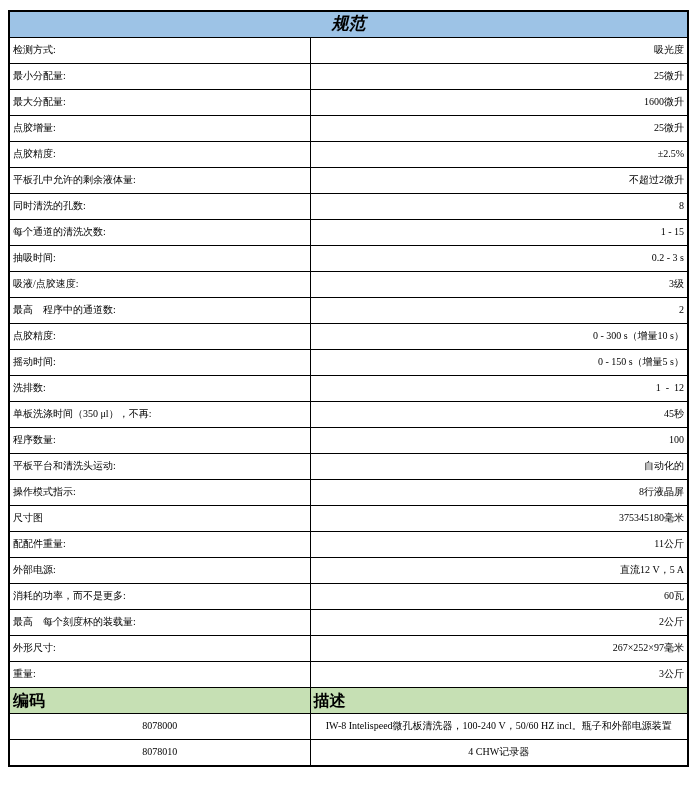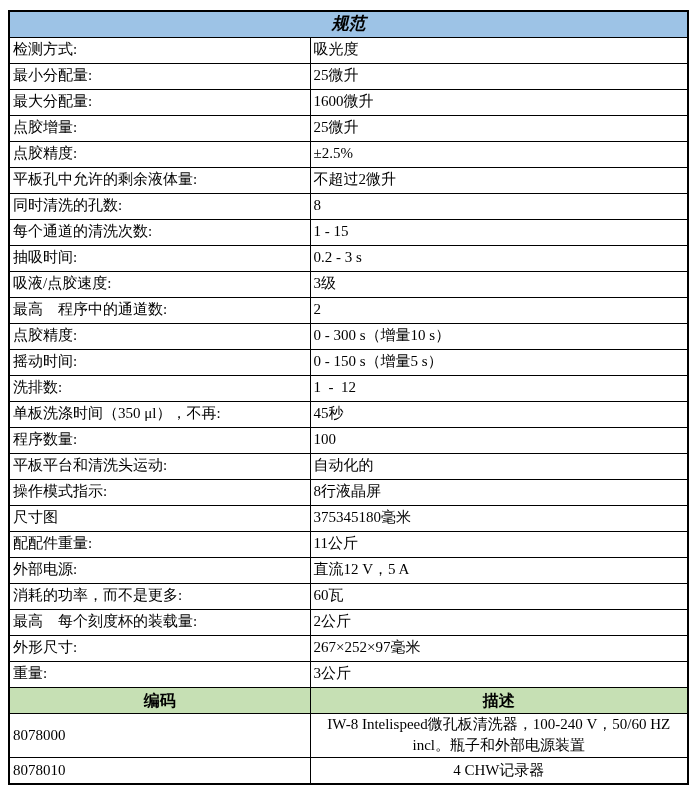--- a/index.html
+++ b/index.html
@@ -19,51 +19,51 @@
   table.spec {
     border-collapse: collapse;
     table-layout: fixed;
     width: 679px;
     border: 2px solid #000000;
   }
   col.c1 { width: 301px; }
   col.c2 { width: 378px; }
   td, th {
     border: 1px solid #000000;
-    font-size: 15px;
+    font-size: 10px;
     height: 25px;
     padding: 0 3px;
     line-height: 1.45;
     overflow: hidden;
     font-weight: normal;
   }
   tr.title-row th {
     background: #9DC3E6;
     font-weight: bold;
     font-size: 17px;
     text-align: center;
     height: 24px;
     font-style: italic;
   }
   td.label {
     text-align: left;
     white-space: pre-wrap;
   }
   td.val {
-    text-align: left;
+    text-align: right;
     white-space: pre-wrap;
   }
   tr.code-header th {
     background: #C6E0B4;
     font-weight: bold;
     font-size: 16px;
+    text-align: left;
+  }
+  td.code-cell {
     text-align: center;
-  }
-  td.code-cell {
-    text-align: left;
   }
   td.desc-cell {
     text-align: center;
     white-space: pre-wrap;
     font-family: Liberation Serif, serif;
   }
 </style>
 </head>
 <body>
 

